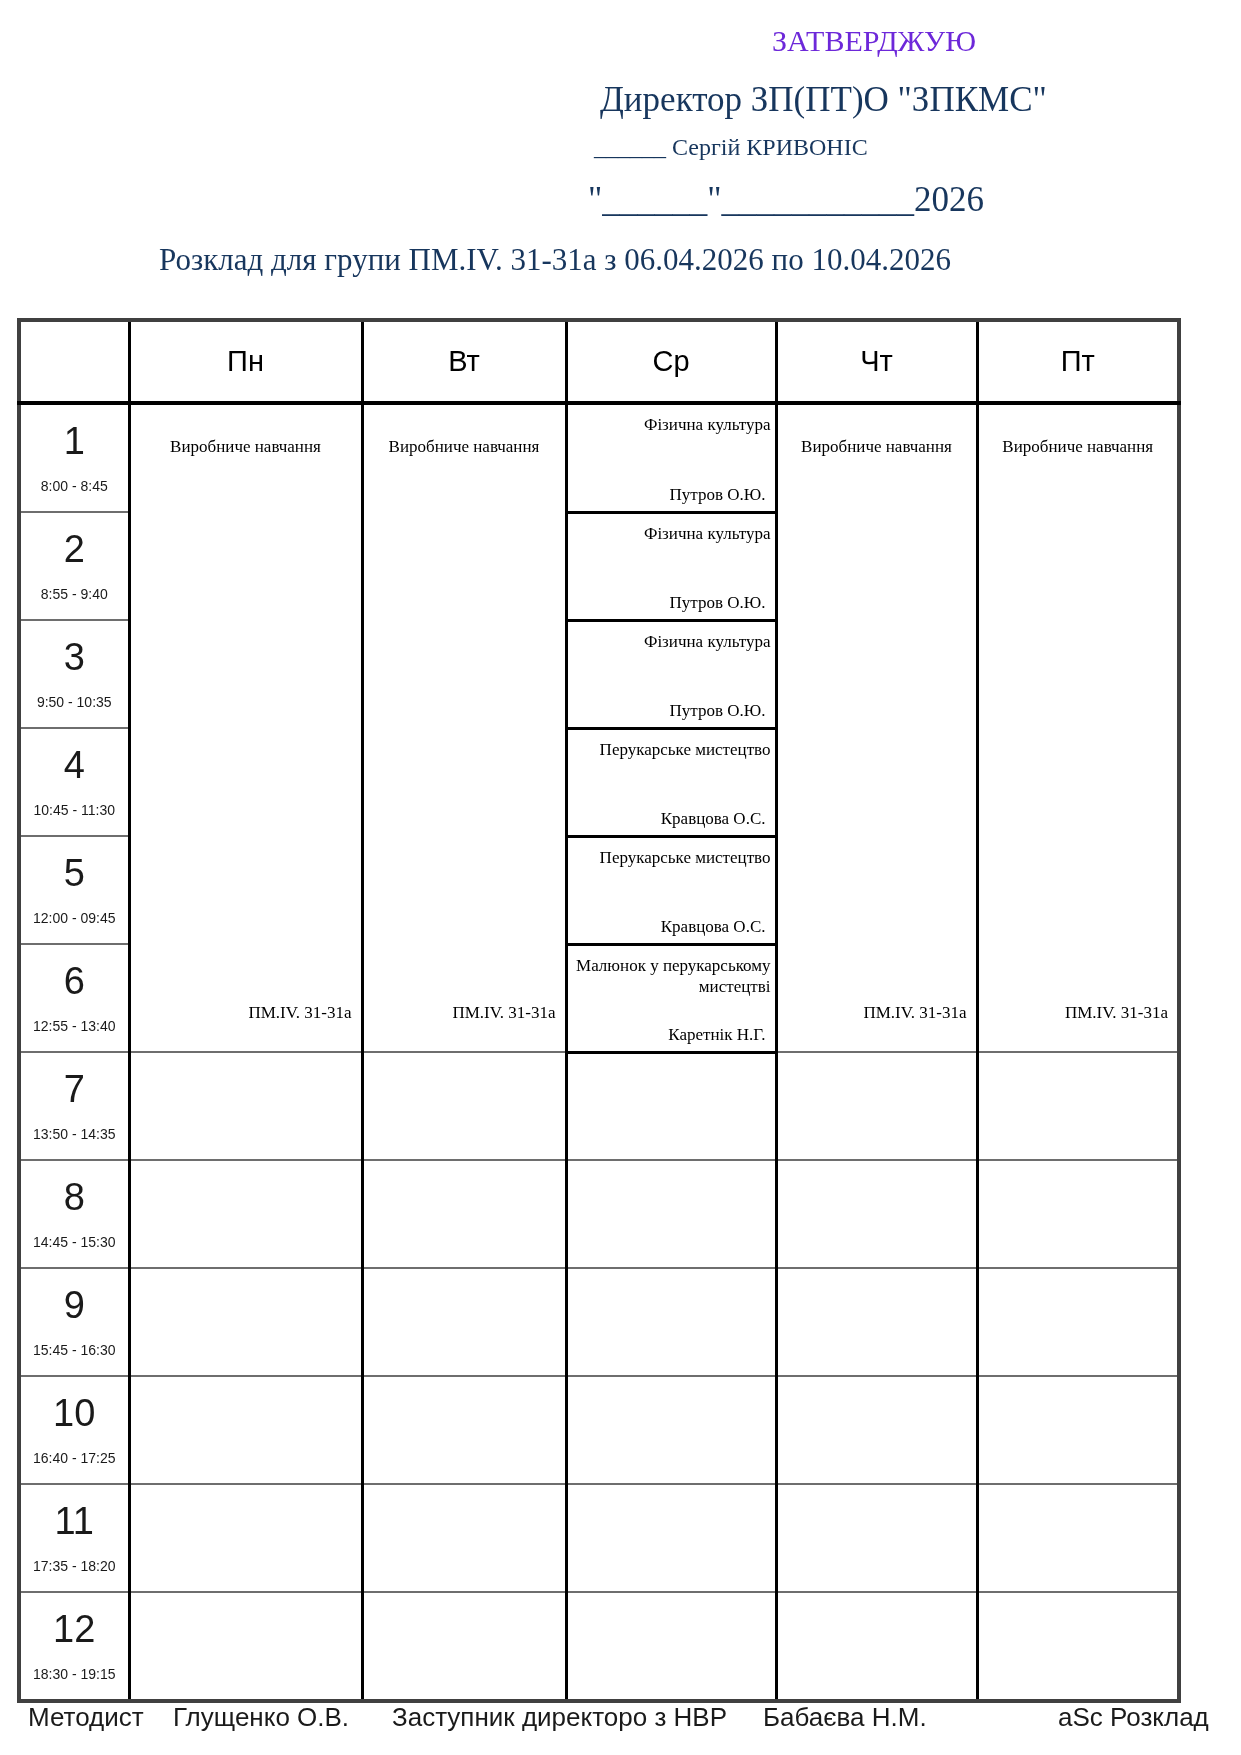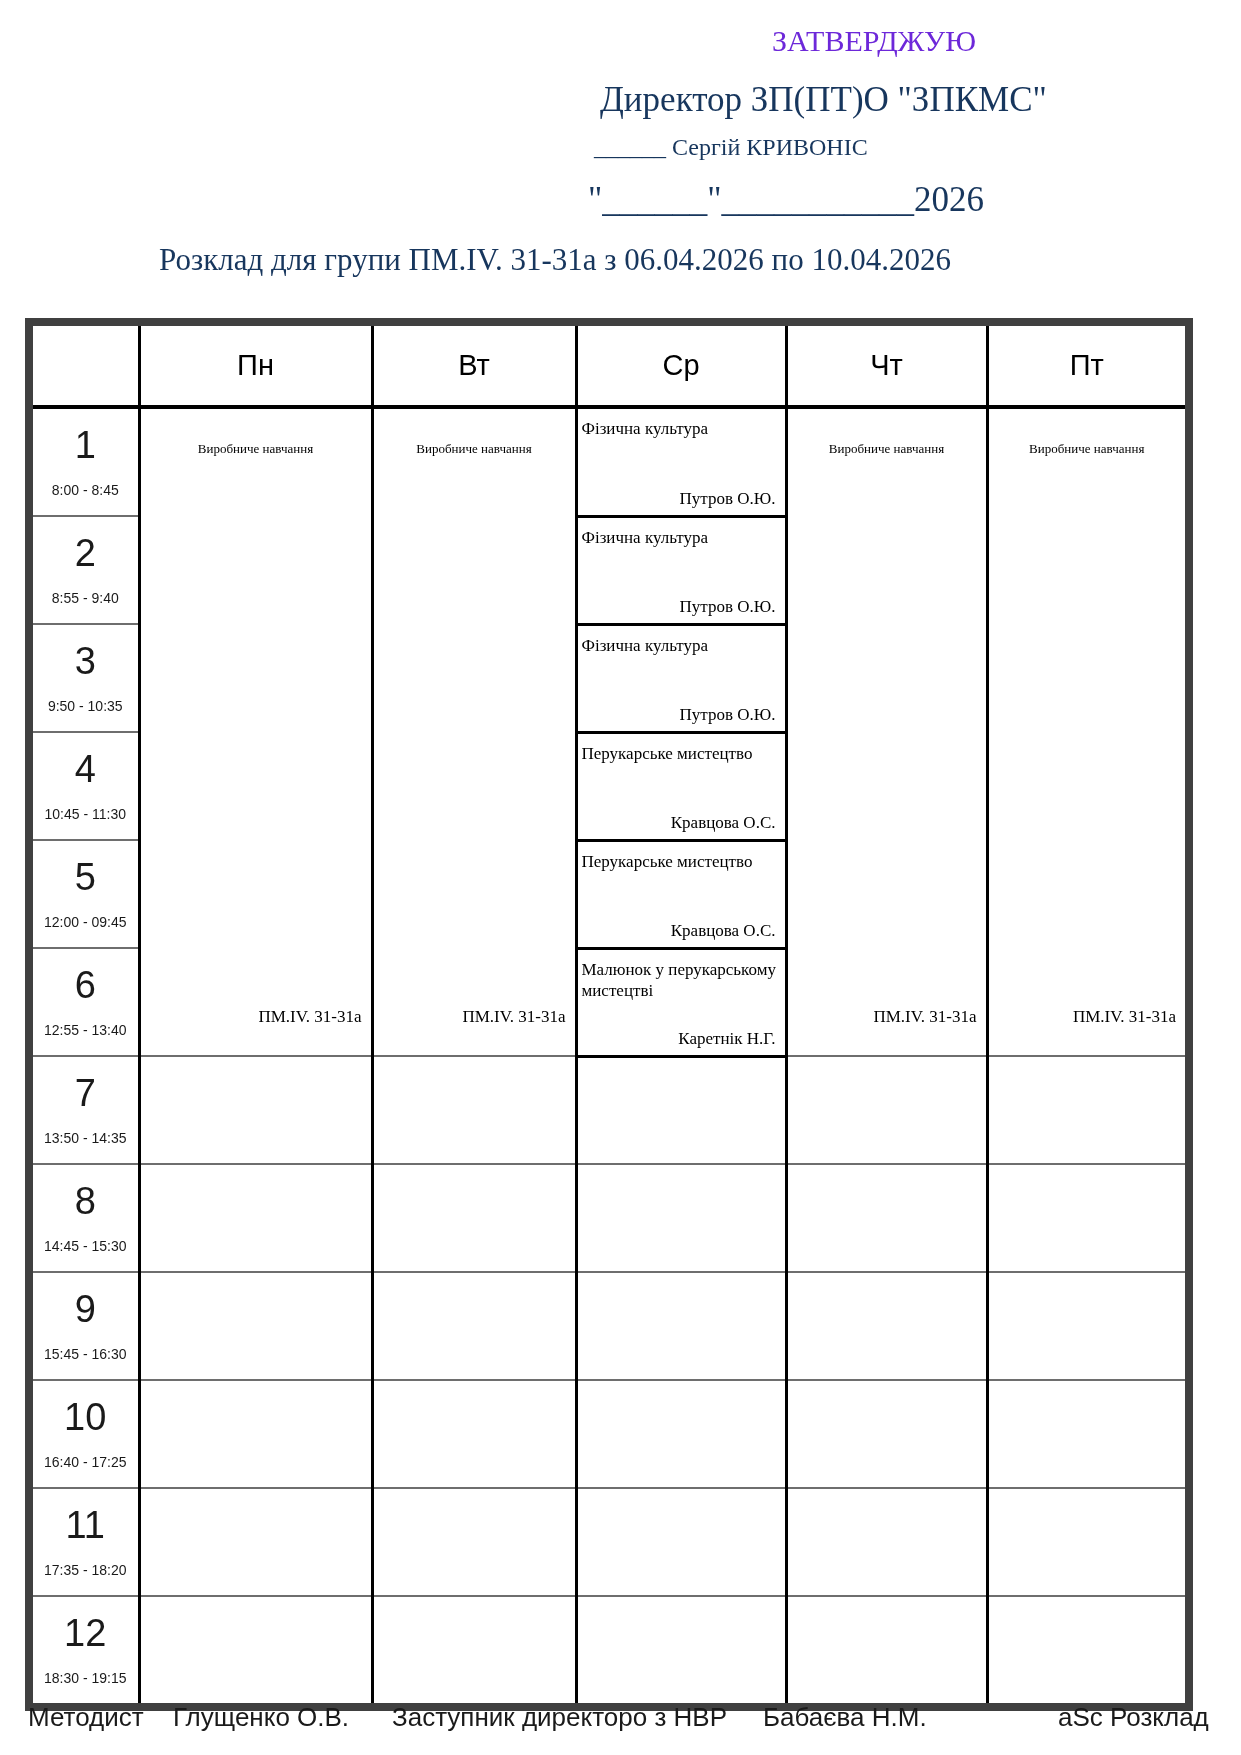--- a/index.html
+++ b/index.html
@@ -13,23 +13,23 @@
   #appr-director{left:600px;top:80px;font-size:35px;}
   #appr-sign{left:594px;top:134px;font-size:24px;}
   #appr-date{left:588px;top:180px;font-size:35px;}
   
   #sched-title{
     position:absolute;left:25px;top:242px;width:1060px;text-align:center;
     font-size:31px;color:#17365d;white-space:nowrap;
   }
   
   table.tt{
-    position:absolute;left:25px;top:318px;
+    position:absolute;left:17px;top:318px;
     border-collapse:collapse;table-layout:fixed;
-    border:8px solid #404040;
+    border:4px solid #404040;
   }
   .tt th,.tt td{padding:0;vertical-align:top;}
   .tt th{
     height:79px;font-family:"Liberation Sans",sans-serif;font-size:29px;
     font-weight:400;text-align:center;vertical-align:middle;
     border-left:3px solid #000;border-bottom:4px solid #000;
   }
   .tt td{border-left:3px solid #000;border-top:2px solid #6e6e6e;}
   .tt tr.body-row{height:108px;}
   
@@ -38,29 +38,29 @@
     flex:1;display:flex;align-items:center;
     font-family:"Liberation Sans",sans-serif;font-size:38px;color:#1a1a1a;
   }
   .ptime{
     font-family:"Liberation Sans",sans-serif;font-size:14px;color:#1a1a1a;
     padding-bottom:17px;
   }
   
   td.merged{position:relative;}
   td.merged .subject{
-    text-align:center;padding-top:32px;font-size:13px;
+    text-align:center;padding-top:32px;font-size:17px;
   }
   td.merged .group{
     position:absolute;right:9px;bottom:28px;font-size:17px;
   }
   
   td.lesson{position:relative;border-bottom:3px solid #000;}
   td.lesson .subject{
-    text-align:left;padding:9px 4px 0 4px;font-size:17px;line-height:21px;
+    text-align:right;padding:9px 4px 0 4px;font-size:17px;line-height:21px;
   }
   td.lesson .teacher{
     position:absolute;right:9px;bottom:6px;font-size:17px;white-space:nowrap;
   }
   
   .foot{
     position:absolute;top:1702px;white-space:nowrap;
     font-family:"Liberation Sans",sans-serif;font-size:26px;color:#1a1a1a;
   }
   #foot-methodist-label{left:28px;}

